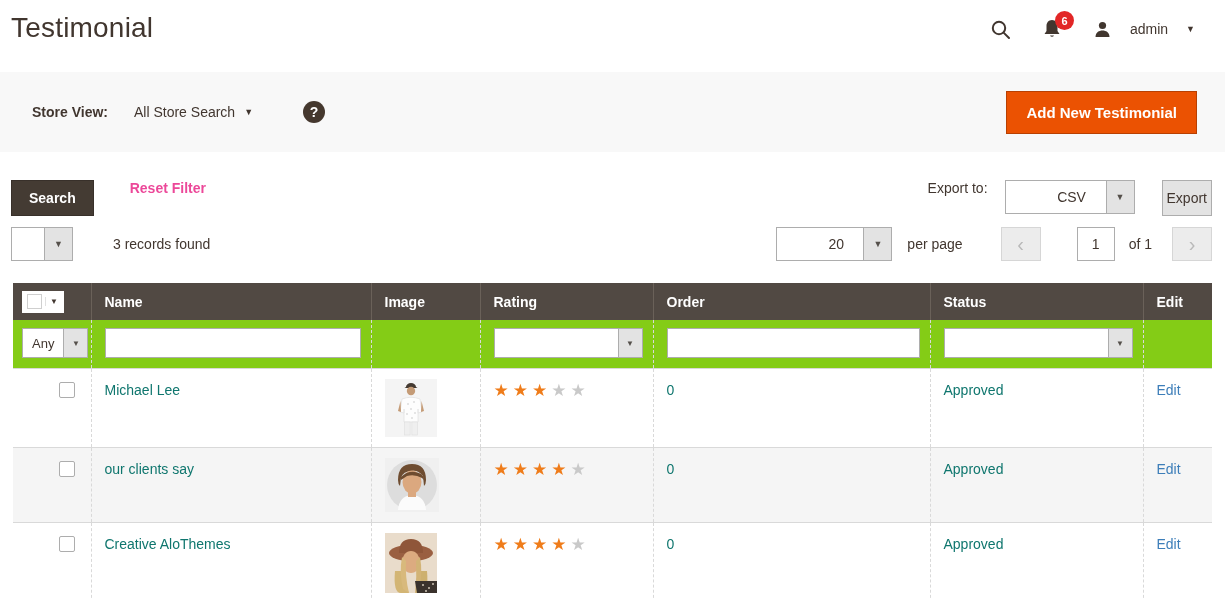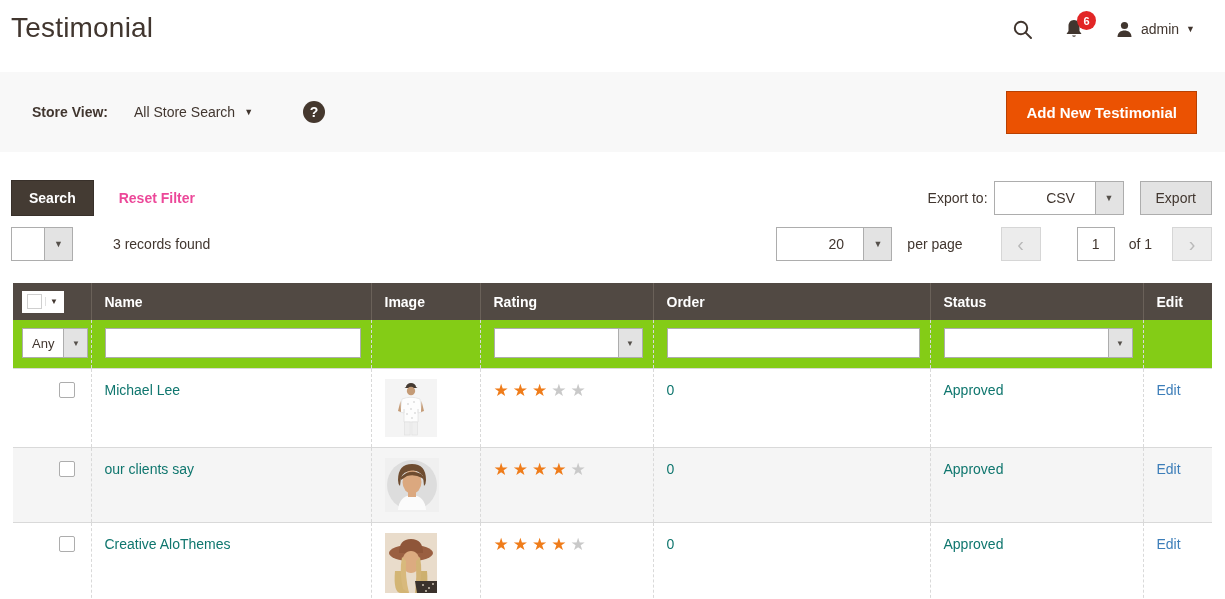--- a/index.html
+++ b/index.html
@@ -14,21 +14,21 @@
   .page-header { display:flex; align-items:flex-start; padding:12px 30px 0 11px; height:70px; }
   .page-title { font-size:28px; font-weight:400; color:#41362f; letter-spacing:.2px; }
   .header-actions { margin-left:auto; display:flex; align-items:center; gap:30px; padding-top:6px; }
   .icon-btn { cursor:pointer; display:inline-flex; align-items:center; }
   .notif-wrap { position:relative; display:inline-flex; }
   .notif-badge {
     position:absolute; top:-7px; right:-11px; min-width:19px; height:19px; border-radius:10px;
     background:#e22626; color:#fff; font-size:11px; font-weight:700;
     display:flex; align-items:center; justify-content:center; padding:0 4px;
   }
-  .user-menu { display:inline-flex; align-items:center; gap:7px; cursor:pointer; }
+  .user-menu { display:inline-flex; align-items:center; gap:18px; cursor:pointer; }
   .user-name { font-size:14px; color:#41362f; }
   .caret { font-size:9px; color:#41362f; line-height:1; }
 
   
   .store-bar {
     height:80px; background:#f8f8f8; display:flex; align-items:center;
     padding:0 28px 0 32px; margin-top:2px;
   }
   .sv-label { font-weight:700; font-size:14px; }
   .sv-select { margin-left:26px; display:inline-flex; align-items:center; gap:9px; cursor:pointer; }
@@ -37,38 +37,38 @@
     color:#fff; font-weight:700; font-size:14px; display:flex; align-items:center; justify-content:center;
     cursor:pointer;
   }
   .spacer { flex:1; }
   .add-btn {
     background:#eb5202; color:#fff; border:1px solid #b84002; font-weight:700; font-size:15px;
     padding:12px 19px; cursor:pointer; font-family:inherit;
   }
 
   
-  .row-a { display:flex; align-items:center; padding:0 13px 0 11px; margin-top:28px; height:36px; }
+  .row-a { display:flex; padding:0 13px 0 11px; margin-top:28px; height:36px;gap:11px; }
   .search-btn {
     background:#443b33; color:#fff; border:1px solid #38302a; font-weight:700; font-size:14px;
     padding:9px 17px; cursor:pointer; font-family:inherit;
   }
   .reset-link { margin-left:25px; color:#ec4899; font-weight:700; font-size:14px; text-decoration:none; cursor:pointer; }
   .export-label { font-size:14px; margin-right:6px; }
 
   .msel { display:inline-flex; align-items:stretch; border:1px solid #adadad; background:#fff; height:34px; cursor:pointer;padding-left:32px; }
   .msel-text { display:flex; align-items:center; padding:0 12px; font-size:14px; color:#41362f; }
   .msel-arrow {
     width:28px; background:#e3e3e3; border-left:1px solid #adadad;
     display:flex; align-items:center; justify-content:center; font-size:9px; color:#55504b;
   }
   .export-select .msel-text { width:68px; justify-content:center; }
   .export-btn {
     margin-left:16px; background:#e3e3e3; border:1px solid #adadad; color:#41362f;
-    font-size:14px; padding:8px 15px; cursor:pointer; font-family:inherit;
+    font-size:14px; padding:8px 4px; cursor:pointer; font-family:inherit;
   }
 
   .row-b { display:flex; align-items:center; padding:0 13px 0 11px; margin-top:10px; height:36px; }
   .actions-select .msel-text { width:126px; }
   .records-found { margin-left:40px; font-size:14px; color:#41362f; }
   .pp-select .msel-text { width:54px; justify-content:center; }
   .pp-label { margin-left:15px; margin-right:38px; }
   .pager-btn {
     width:40px; height:34px; background:#ececec; border:1px solid #d6d6d6; color:#b9b9b9;
     font-size:20px; line-height:1; cursor:default; display:flex; align-items:center; justify-content:center;

